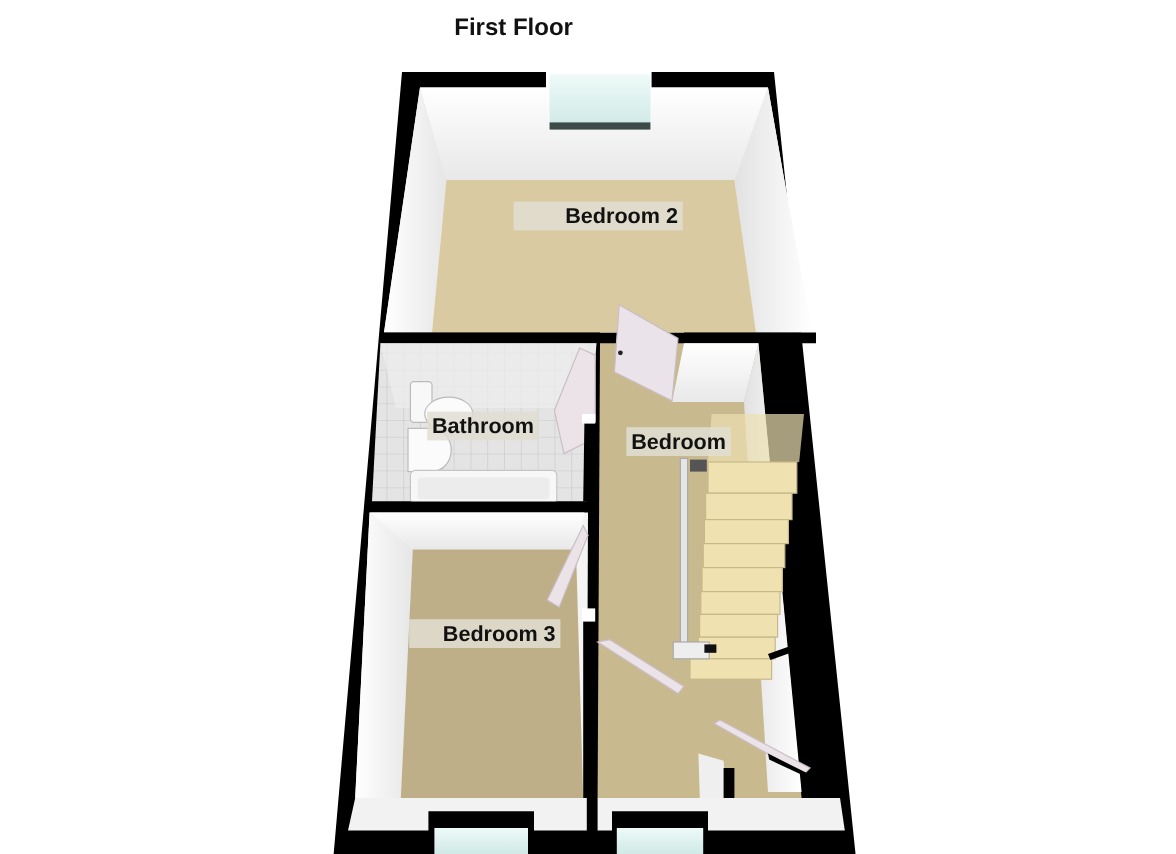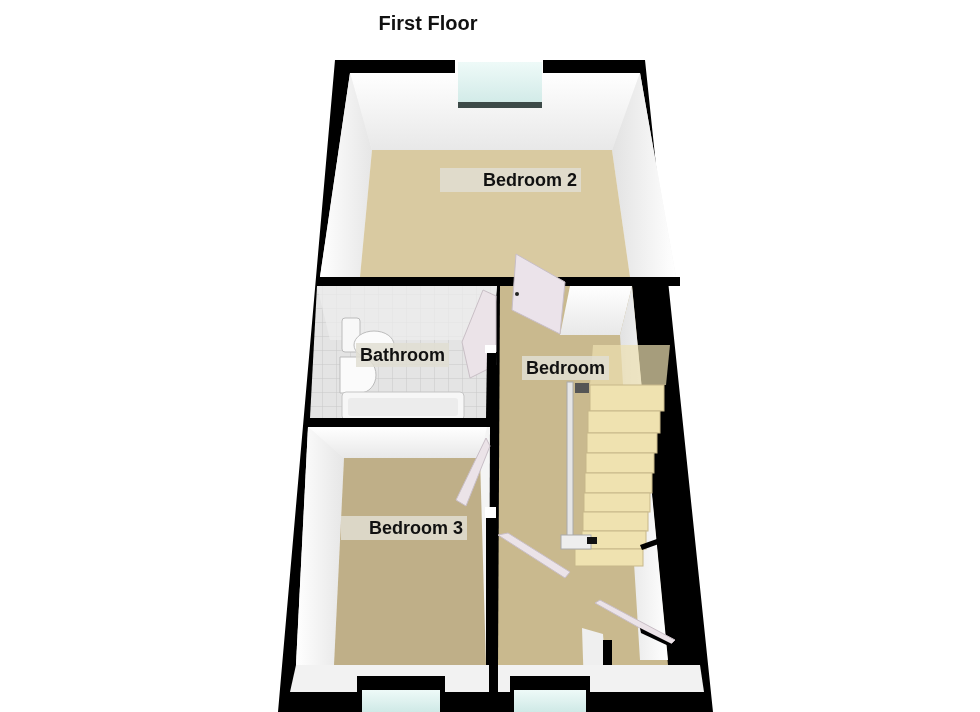--- a/index.html
+++ b/index.html
@@ -131,16 +131,16 @@
 
   <g>
     <polygon points="357,676 445,676 445,712 357,712" fill="#000"></polygon>
     <rect x="362" y="690" width="78" height="22" fill="url(#glass)"></rect>
     <polygon points="510,676 590,676 590,712 510,712" fill="#000"></polygon>
     <rect x="514" y="690" width="72" height="22" fill="url(#glass)"></rect>
   </g>
   <polygon points="278,700 713,700 713,712 278,712" fill="#000" opacity="0"></polygon>
 </svg>
 
-<div class="label" style="left:440px; top:168px;padding-left:43px;">Bedroom 2</div>
+<div class="label" style="left:428px; top:168px;padding-left:43px;">Bedroom 2</div>
 <div class="label" style="left:356px; top:343px;">Bathroom</div>
 <div class="label" style="left:522px; top:356px;">Bedroom</div>
 <div class="label" style="left:341px; top:516px;padding-left:28px;">Bedroom 3</div>
 
 </body></html>

